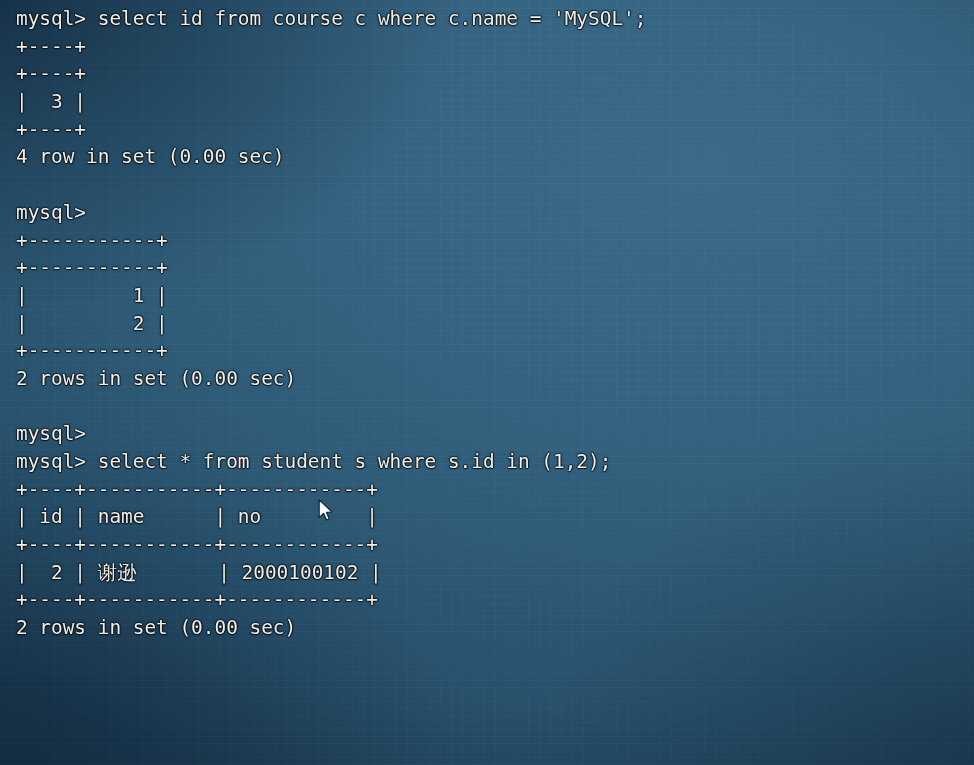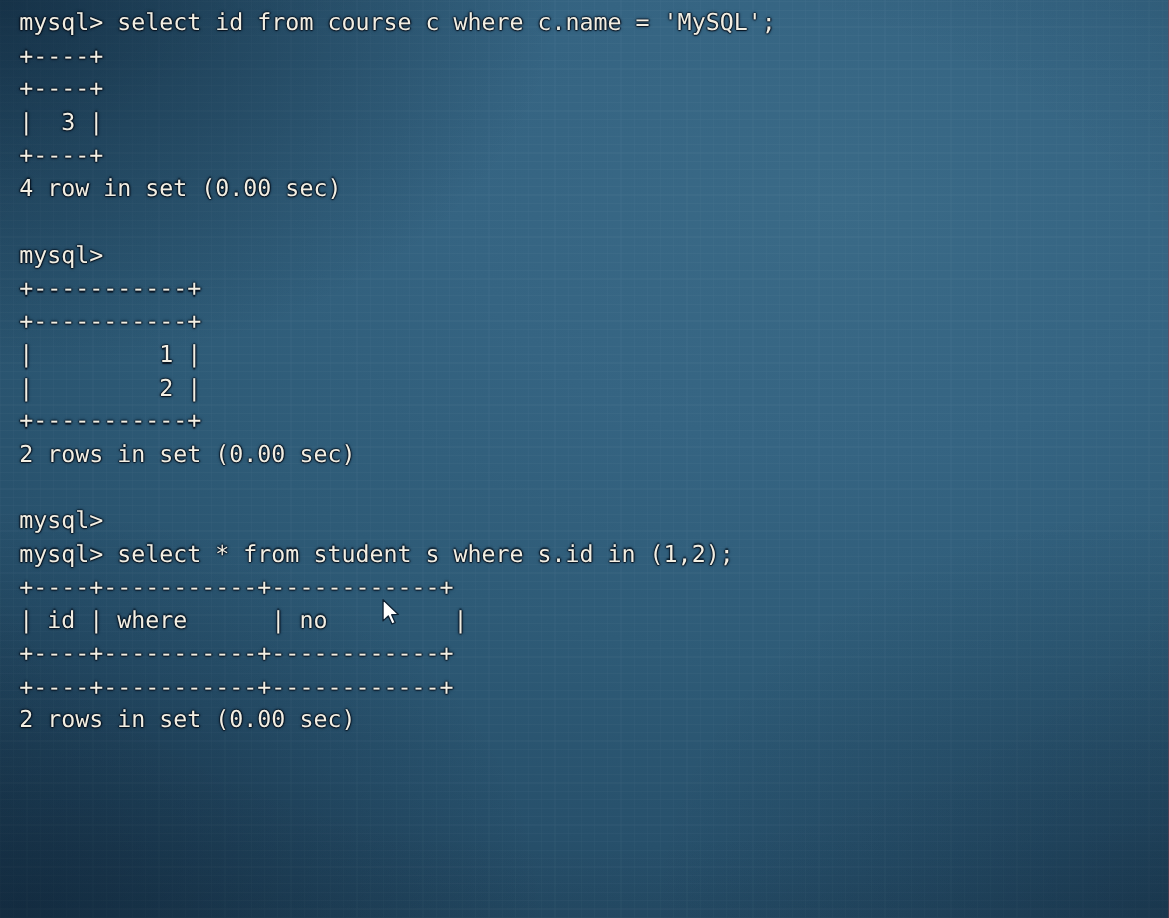--- a/index.html
+++ b/index.html
@@ -6,21 +6,21 @@
   html, body {
     margin: 0;
     padding: 0;
     background: #0d2033;
   }
   #screen {
     position: relative;
     width: 974px;
     height: 765px;
     overflow: hidden;
-    background-color: #ef4444;
+    background-color: #0f766e;
     font-family: "DejaVu Sans Mono", "Liberation Mono", monospace;
   }
   
   #bg-base {
     position: absolute;
     inset: 0;
     background:
       radial-gradient(125% 105% at 72% 22%,
         #3a6a87 0%,
         #356482 26%,
@@ -114,22 +114,23 @@
       <div class="line">+-----------+</div>
       <div class="line">+-----------+</div>
       <div class="line">|         1 |</div>
       <div class="line">|         2 |</div>
       <div class="line">+-----------+</div>
       <div class="line">2 rows in set (0.00 sec)</div>
       <div class="line blank">&nbsp;</div>
       <div class="line">mysql&gt;</div>
       <div class="line">mysql&gt; select * from student s where s.id in (1,2);</div>
       <div class="line">+----+-----------+------------+</div>
-      <div class="line">| id | where      | no         |</div>
+      <div class="line">| id | name      | no         |</div>
       <div class="line">+----+-----------+------------+</div>
+      <div class="line"><span>|  2 | </span><span class="cjk">谢逊</span><span>       | 2000100102 |</span></div>
       <div class="line">+----+-----------+------------+</div>
       <div class="line">2 rows in set (0.00 sec)</div>
     </div>
 
   <svg id="cursor" viewBox="0 0 16 24" xmlns="http://www.w3.org/2000/svg" style="left: 318px; top: 499px;">
     <path d="M1.2 0.8 L1.2 18.4 L5.6 14.3 L8.6 21.0 L11.3 19.8 L8.4 13.3 L14.0 13.0 Z" fill="#ffffff" stroke="#0d2133" stroke-width="1.1" stroke-linejoin="round"></path>
   </svg>
 </div>
 
 </body></html>

